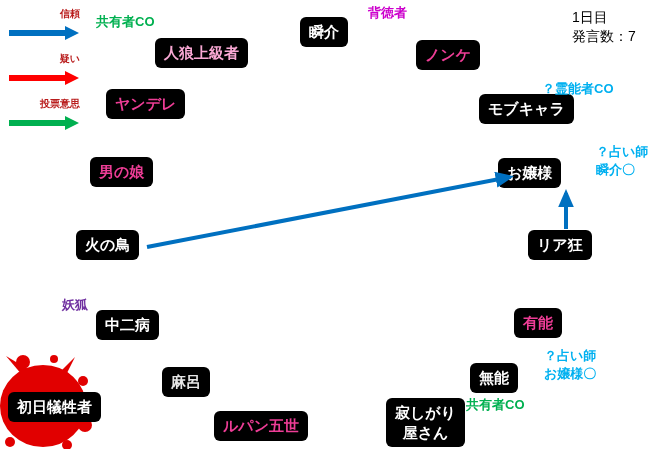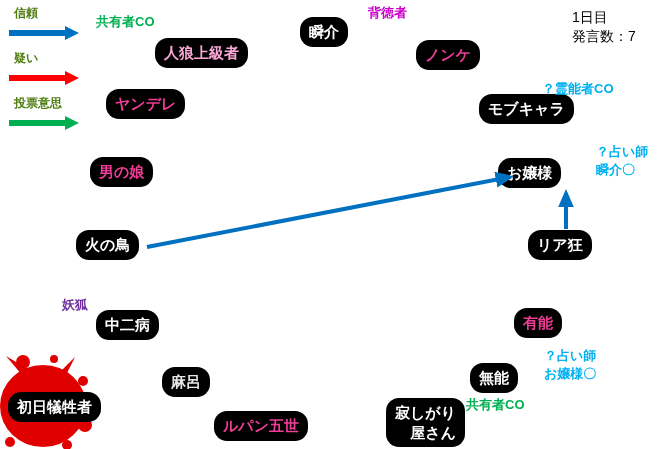--- a/index.html
+++ b/index.html
@@ -2,28 +2,28 @@
 <html><head>
 <meta charset="utf-8">
 <style>
   html,body{margin:0;padding:0;background:#fff;}
   .canvas{
     position:relative;width:660px;height:449px;background:#ffffff;
     font-family:"Liberation Sans","DejaVu Sans",sans-serif;overflow:hidden;
   }
   
   .legend{position:absolute;left:8px;top:4px;z-index:1;}
-  .legend-label{font-size:12px;font-weight:700;color:#4d7c0f;line-height:19px;margin-left:6px;}
+  .legend-label{font-size:10px;font-weight:700;color:#b91c1c;line-height:19px;margin-left:6px;text-align:right;}
   .legend-arrow{display:block;margin:3px 0 5px 0;}
   
   .header{position:absolute;left:572px;top:8px;z-index:1;font-size:14px;color:#000;line-height:19px;font-weight:400;}
   
   .player{
-    position:absolute;z-index:2;background:#000;color:#fff;border-radius:13px;
-    padding:5px 9px;font-size:15px;font-weight:700;text-align:right;line-height:1.3;
+    position:absolute;z-index:2;background:#000;color:#fff;border-radius:6px;
+    padding:5px 9px;font-size:15px;font-weight:700;text-align:center;line-height:1.3;
     white-space:nowrap;box-sizing:border-box;
   }
   
   .annotation{
     position:absolute;z-index:2;font-size:13px;font-weight:700;line-height:1.4;white-space:nowrap;
   }
   
   #arrow-layer{position:absolute;left:0;top:0;z-index:3;pointer-events:none;}
   
   .splat{position:absolute;left:-4px;top:350px;z-index:0;}

